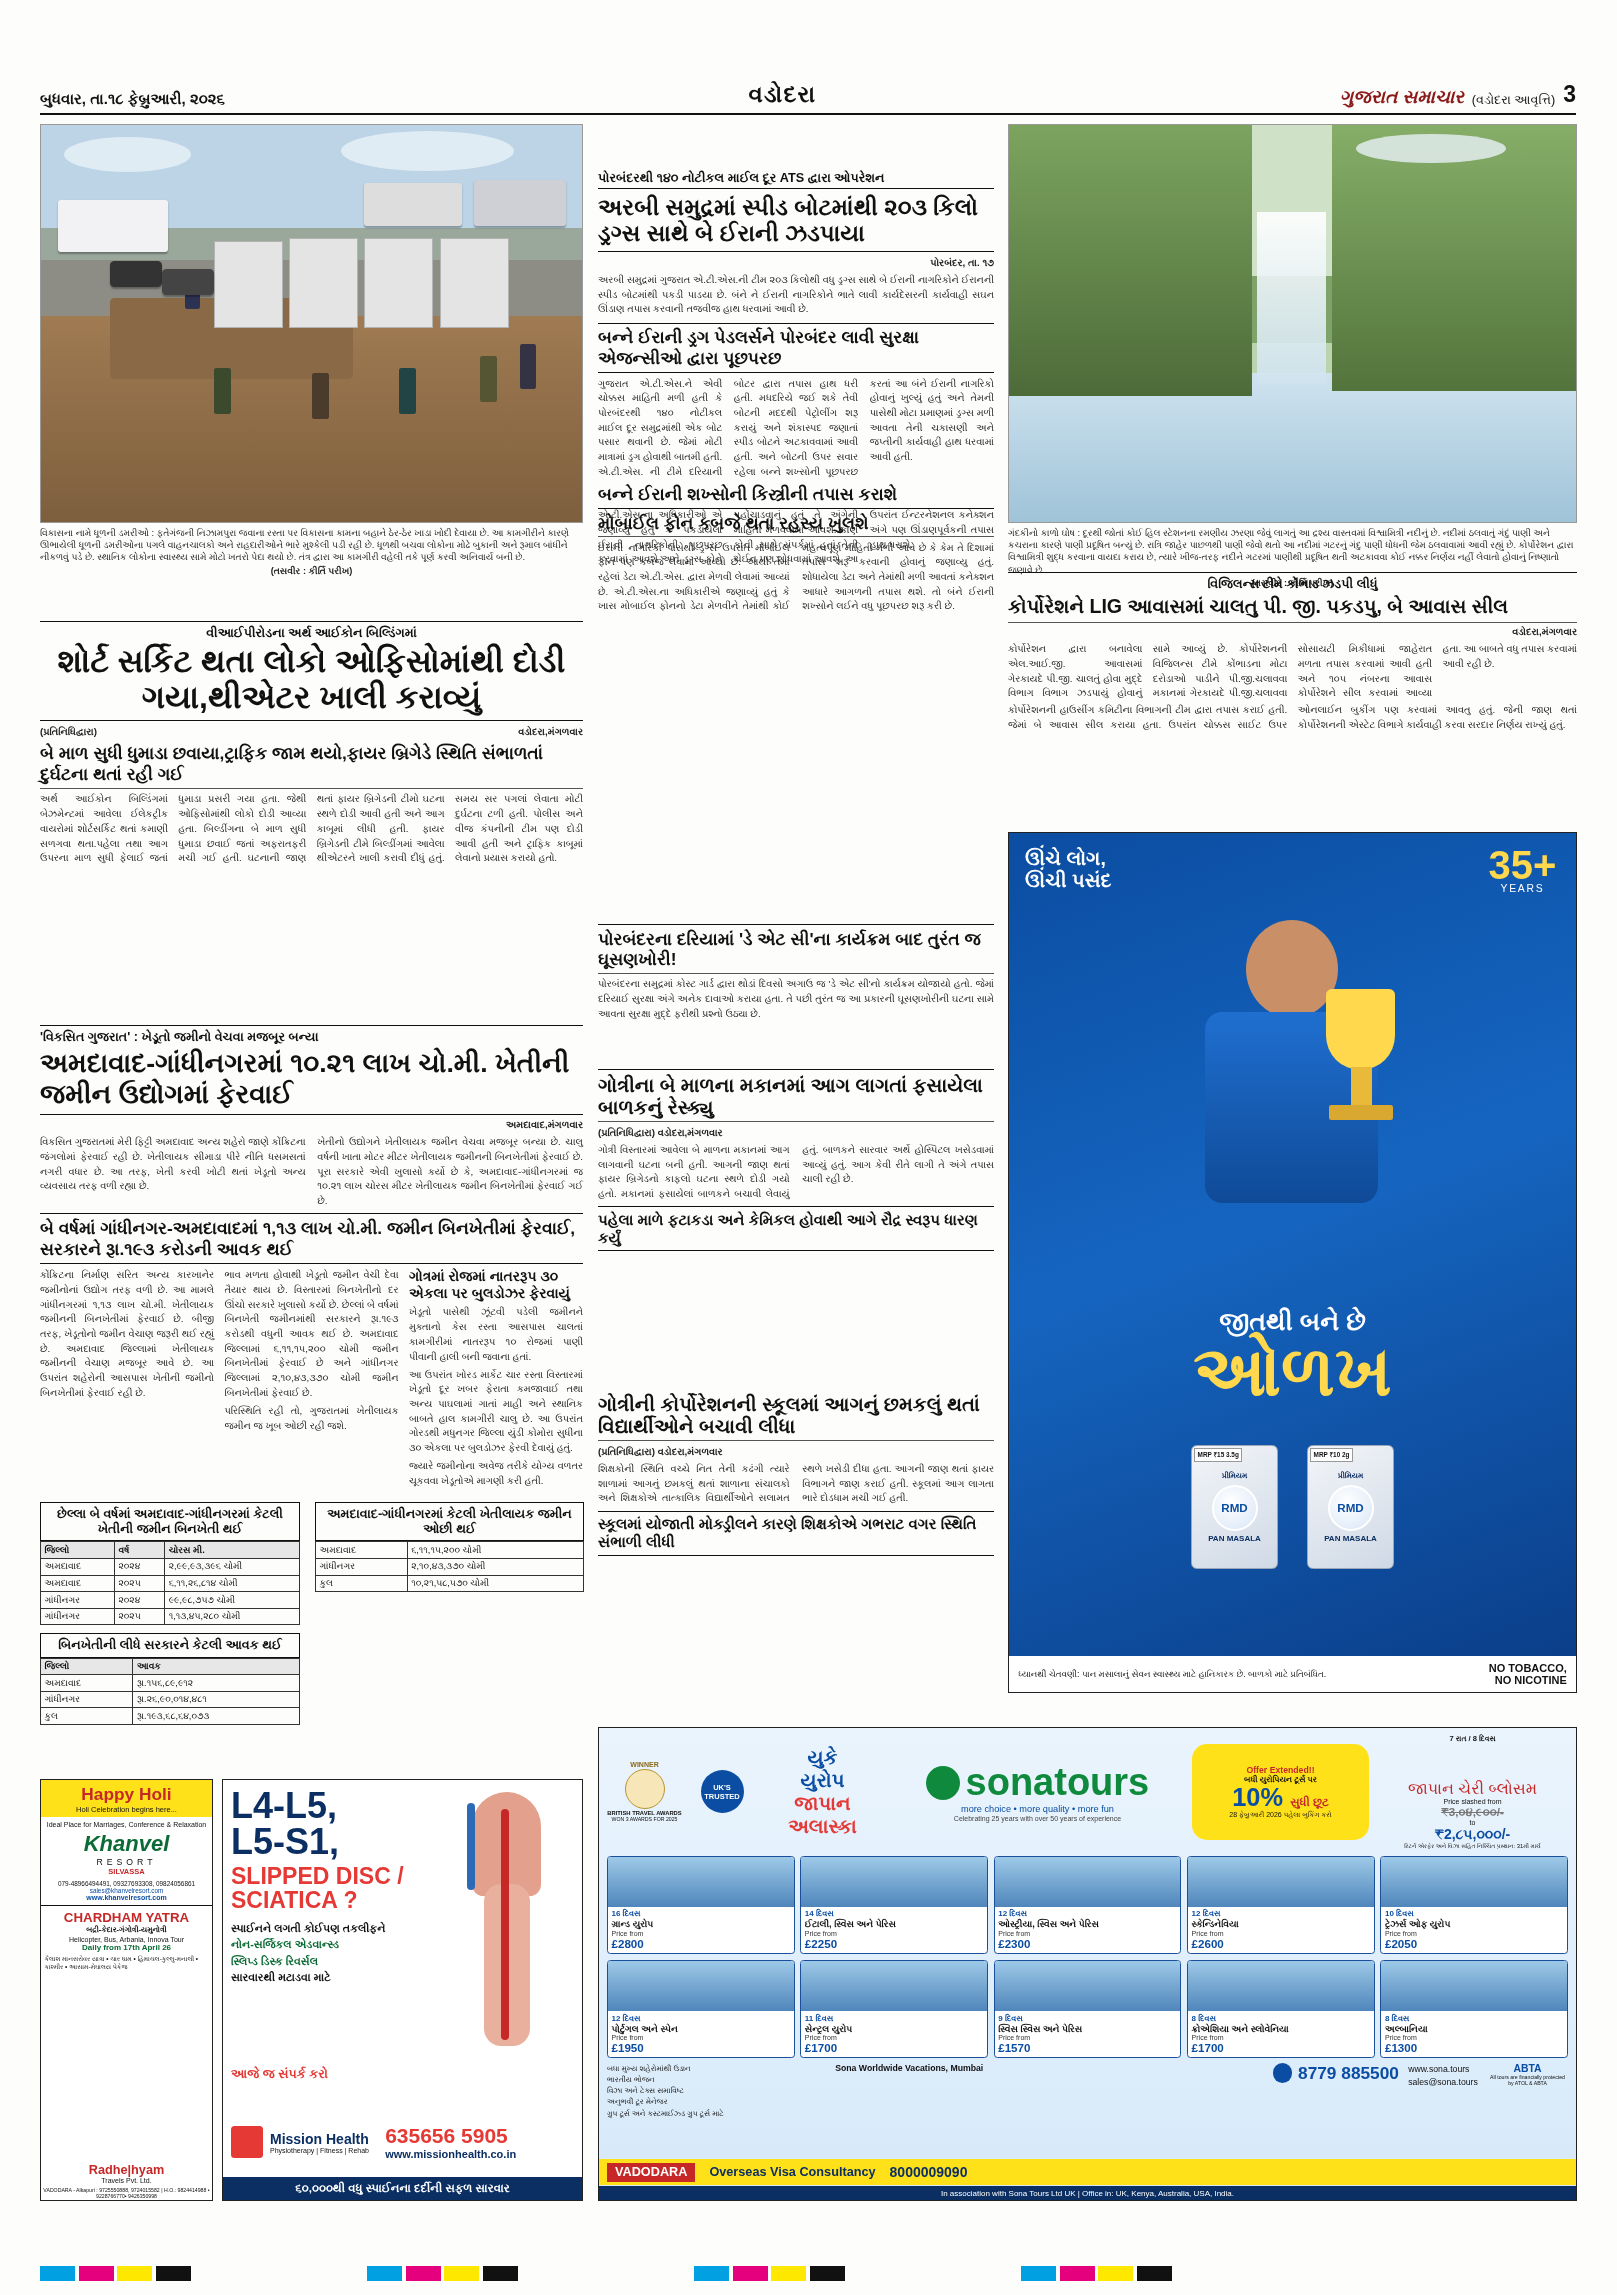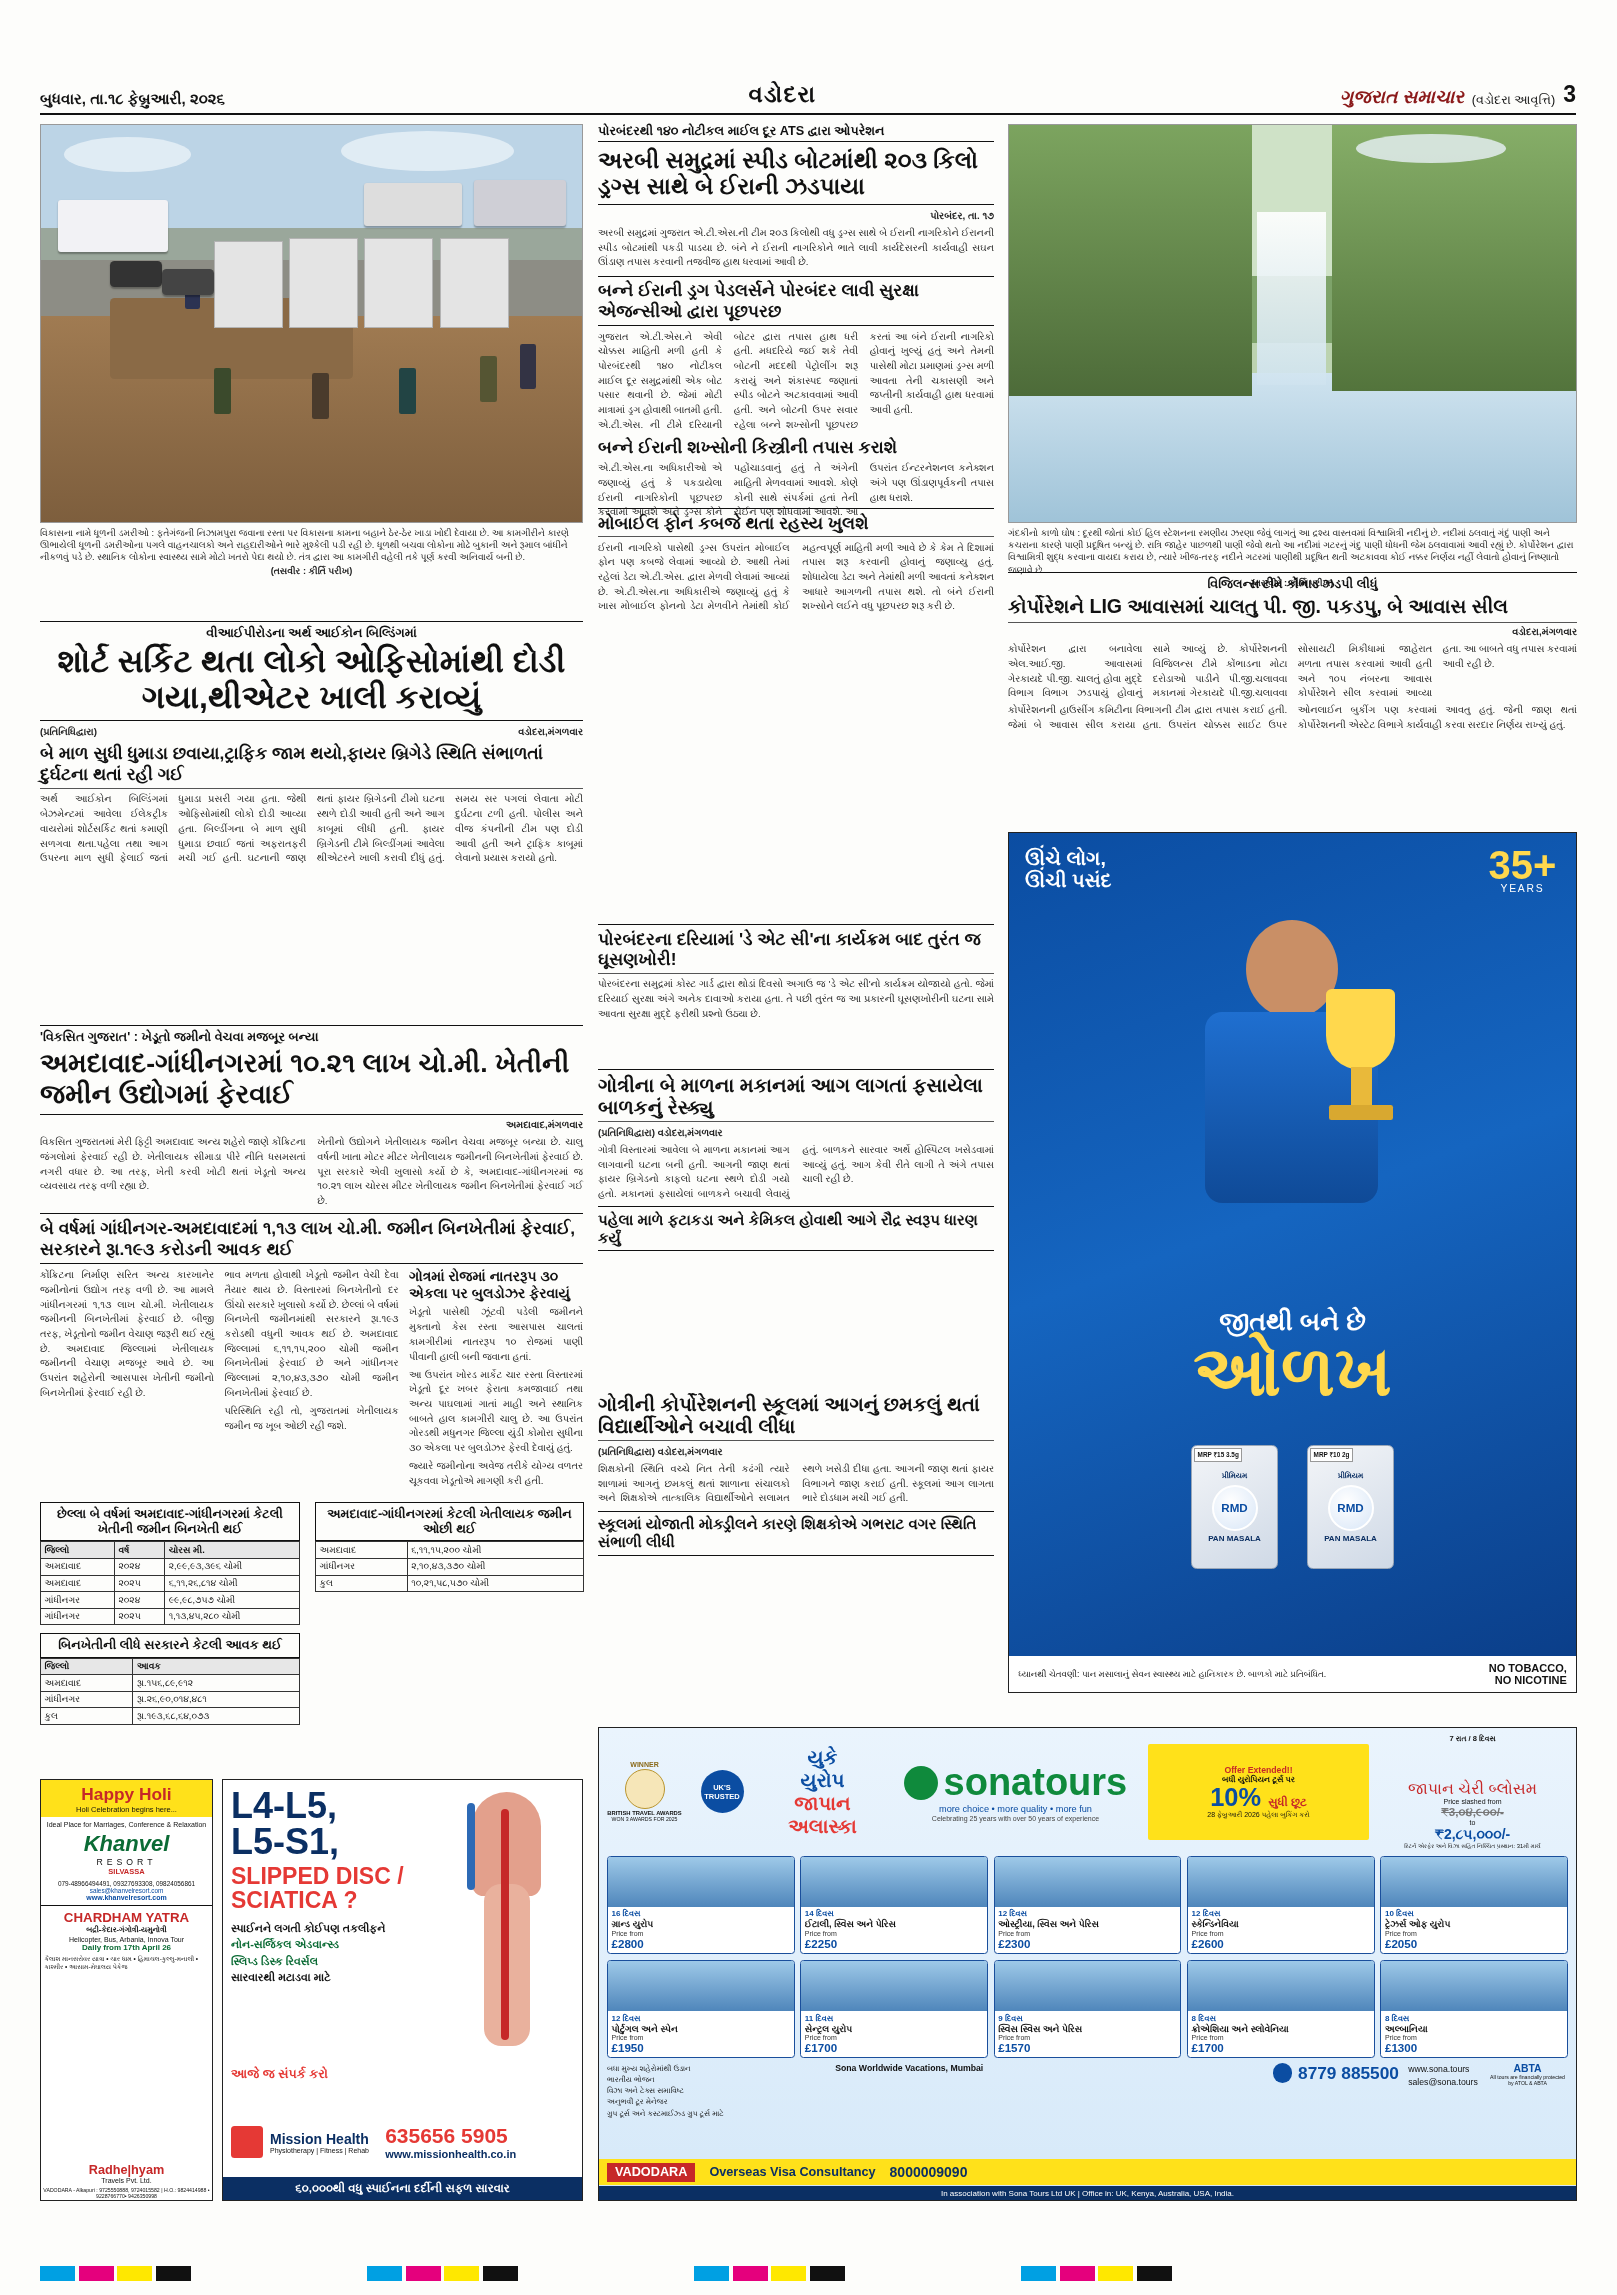--- a/index.html
+++ b/index.html
@@ -35,21 +35,21 @@
 
   
   .blk { position:absolute; }
   .photo {
     background:#c9d3c4; border:0.6px solid #999; overflow:hidden; position:relative;
   }
   .cap { font-size:9.2px; line-height:1.35; color:#222; }
   .hl1 { font-size:32px; font-weight:bold; line-height:1.12; color:#111; }
   .hl2 { font-size:23px; font-weight:bold; line-height:1.15; color:#111; }
   .hl3 { font-size:17.3px; font-weight:bold; line-height:1.2; color:#111; }
-  .kick { font-size:12.7px; font-weight:bold; color:#111; }
+  .kick { font-size:12.7px; font-weight:bold; color:#111;margin-top:47px; }
   .body-txt { font-size:9.8px; line-height:1.5; text-align:justify; color:#222; }
   .rule { border-top:1.2px solid #111; }
   .rule-thin { border-top:0.6px solid #555; }
 
   .col2 { column-count:2; column-gap:12.7px; }
   .col3 { column-count:3; column-gap:11.6px; }
   .col4 { column-count:4; column-gap:10.4px; }
 
   
   .scene-road { background:linear-gradient(#bcd4e6 0 26%, #9aa79b 26% 34%, #8d8d85 34% 58%, #6e6a61 58% 100%); }
@@ -463,21 +463,21 @@
         <div style="font-size:19.6px;font-weight:bold;color:#e53935;">અલાસ્કા</div>
       </div>
       <div style="flex:1;text-align:center;">
         <div style="display:flex;align-items:center;justify-content:center;gap:5.8px;">
           <div style="width:34px;height:34px;border-radius:50%;background:#0f8a3c;"></div>
           <div style="font-size:38px;font-weight:bold;color:#0f8a3c;">sonatours</div>
         </div>
         <div style="font-size:9.2px;color:#0b4da2;">more choice • more quality • more fun</div>
         <div style="font-size:7px;color:#444;margin-top:1.2px;">Celebrating 25 years with over 50 years of experience</div>
       </div>
-      <div style="width:221px;text-align:center;background:#ffe11a;border-radius:2px;padding:21px;">
+      <div style="width:177px;text-align:center;background:#ffe11a;border-radius:15px;padding:21px;">
         <div style="font-size:8.7px;font-weight:bold;color:#c62828;">Offer Extended!!</div>
         <div style="font-size:8px;font-weight:bold;">બધી યુરોપિયન ટૂર્સ પર</div>
         <div style="font-size:25.4px;font-weight:bold;color:#0b4da2;line-height:1;">
           <span>10%</span>
           <span style="font-size:11.6px;color:#c62828;">સુધી છૂટ</span>
         </div>
         <div style="font-size:7px;">28 ફેબ્રુઆરી 2026 પહેલા બુકિંગ કરો</div>
       </div>
       <div style="width:191px;text-align:center;">
         <div style="font-size:7.5px;font-weight:bold;">7 રાત / 8 દિવસ</div>

